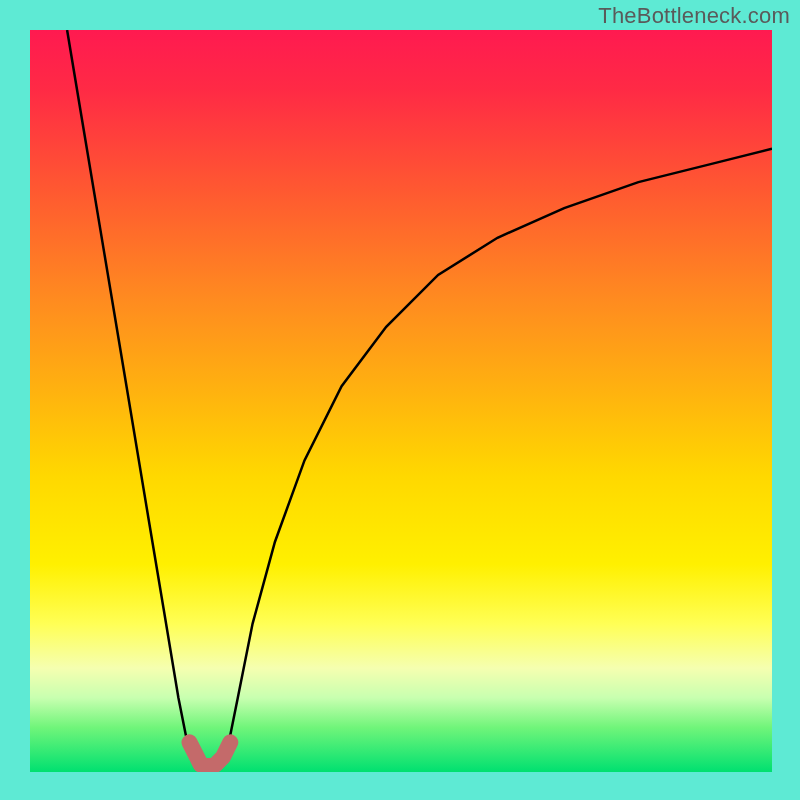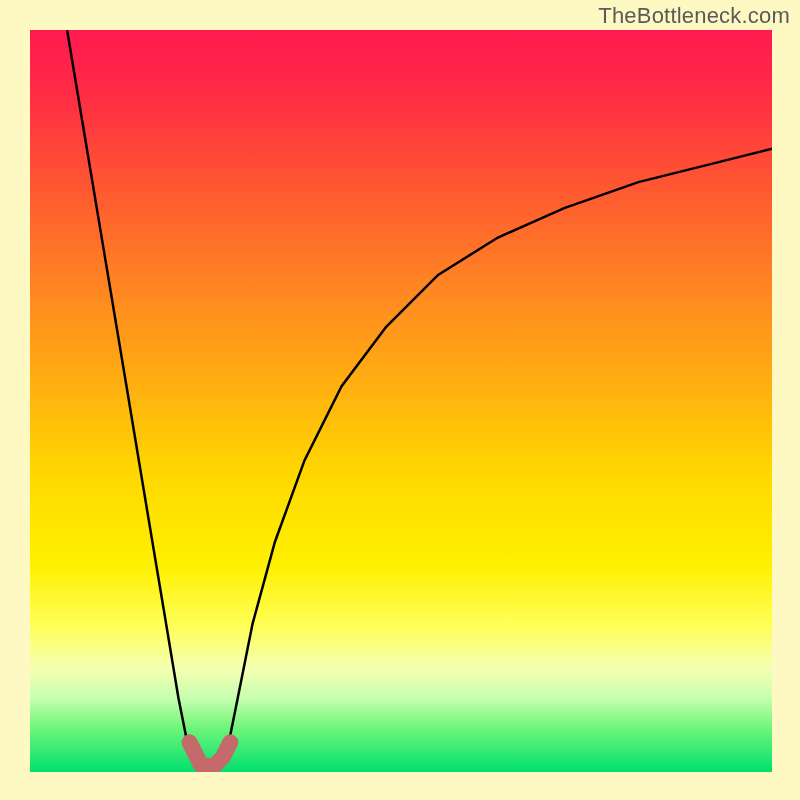--- a/index.html
+++ b/index.html
@@ -10,21 +10,21 @@
     background: #000;
     overflow: hidden;
     font-family: Arial, Helvetica, sans-serif;
   }
   .frame {
     position: absolute;
     top: 0;
     left: 0;
     width: 800px;
     height: 800px;
-    background: #fef9c3;
+    background: #5eead4;
   }
   .plot {
     position: absolute;
     left: 30px;
     top: 30px;
     width: 742px;
     height: 742px;
     overflow: hidden;
   }
   .gradient {

